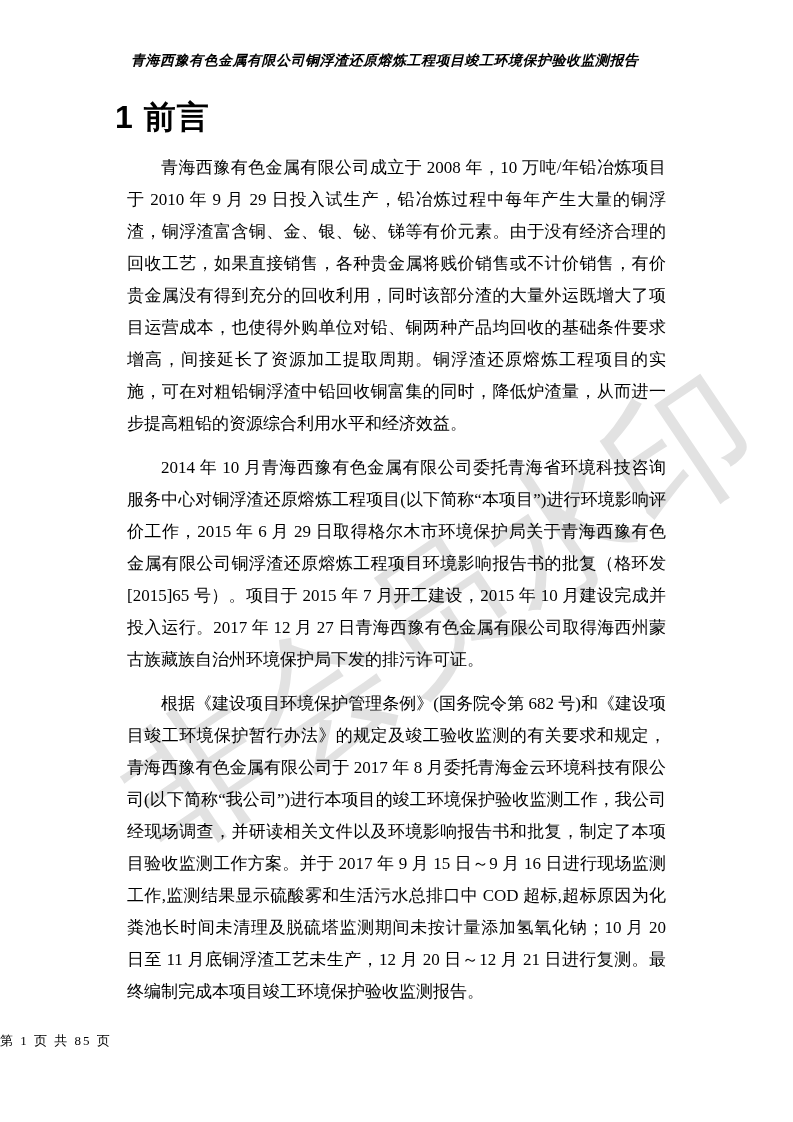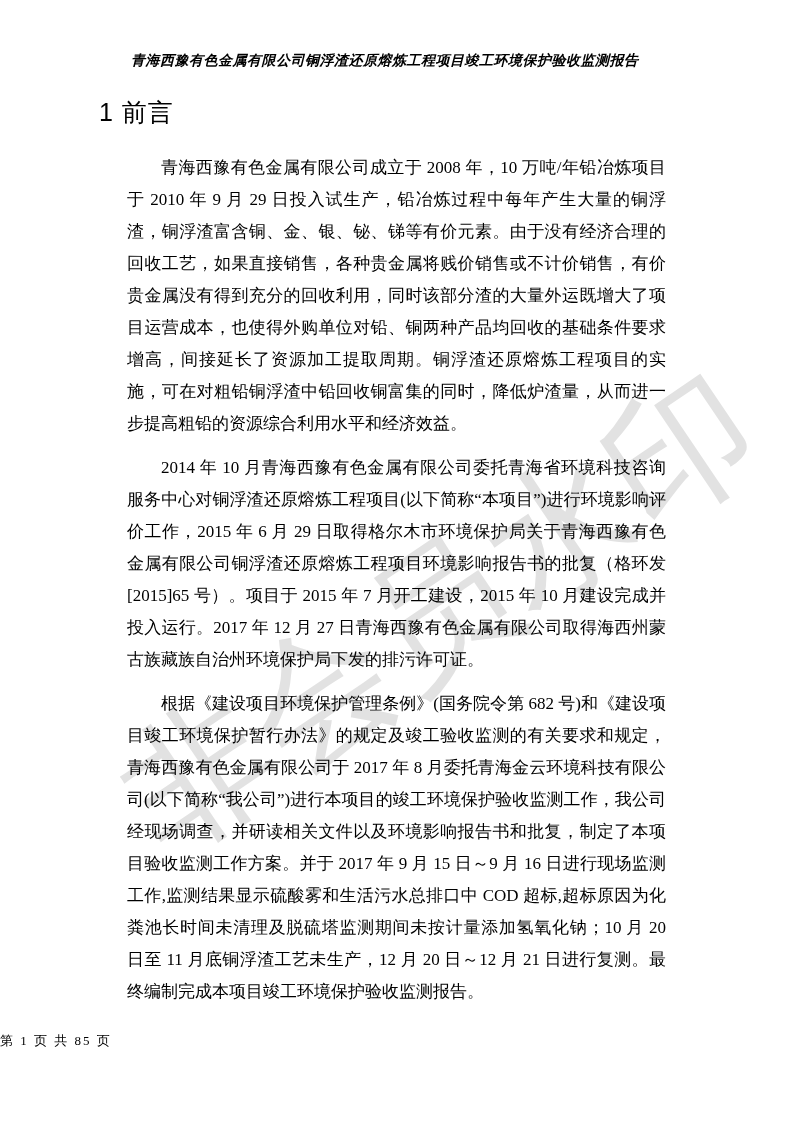--- a/index.html
+++ b/index.html
@@ -40,24 +40,24 @@
     width: 563px;
     font-size: 14px;
     font-weight: bold;
     font-style: italic;
     letter-spacing: 0.5px;
     z-index: 1;
     margin-left: 16px;
   }
   .section-heading {
     position: absolute;
-    left: 99px;
+    left: 115px;
     top: 96px;
-    font-size: 25px;
-    font-weight: normal;
+    font-size: 32px;
+    font-weight: bold;
     font-family: "Liberation Sans", "DejaVu Sans", sans-serif;
     letter-spacing: 1px;
     z-index: 1;
   }
   .content {
     position: absolute;
     left: 115px;
     top: 140px;
     width: 563px;
     z-index: 1;

